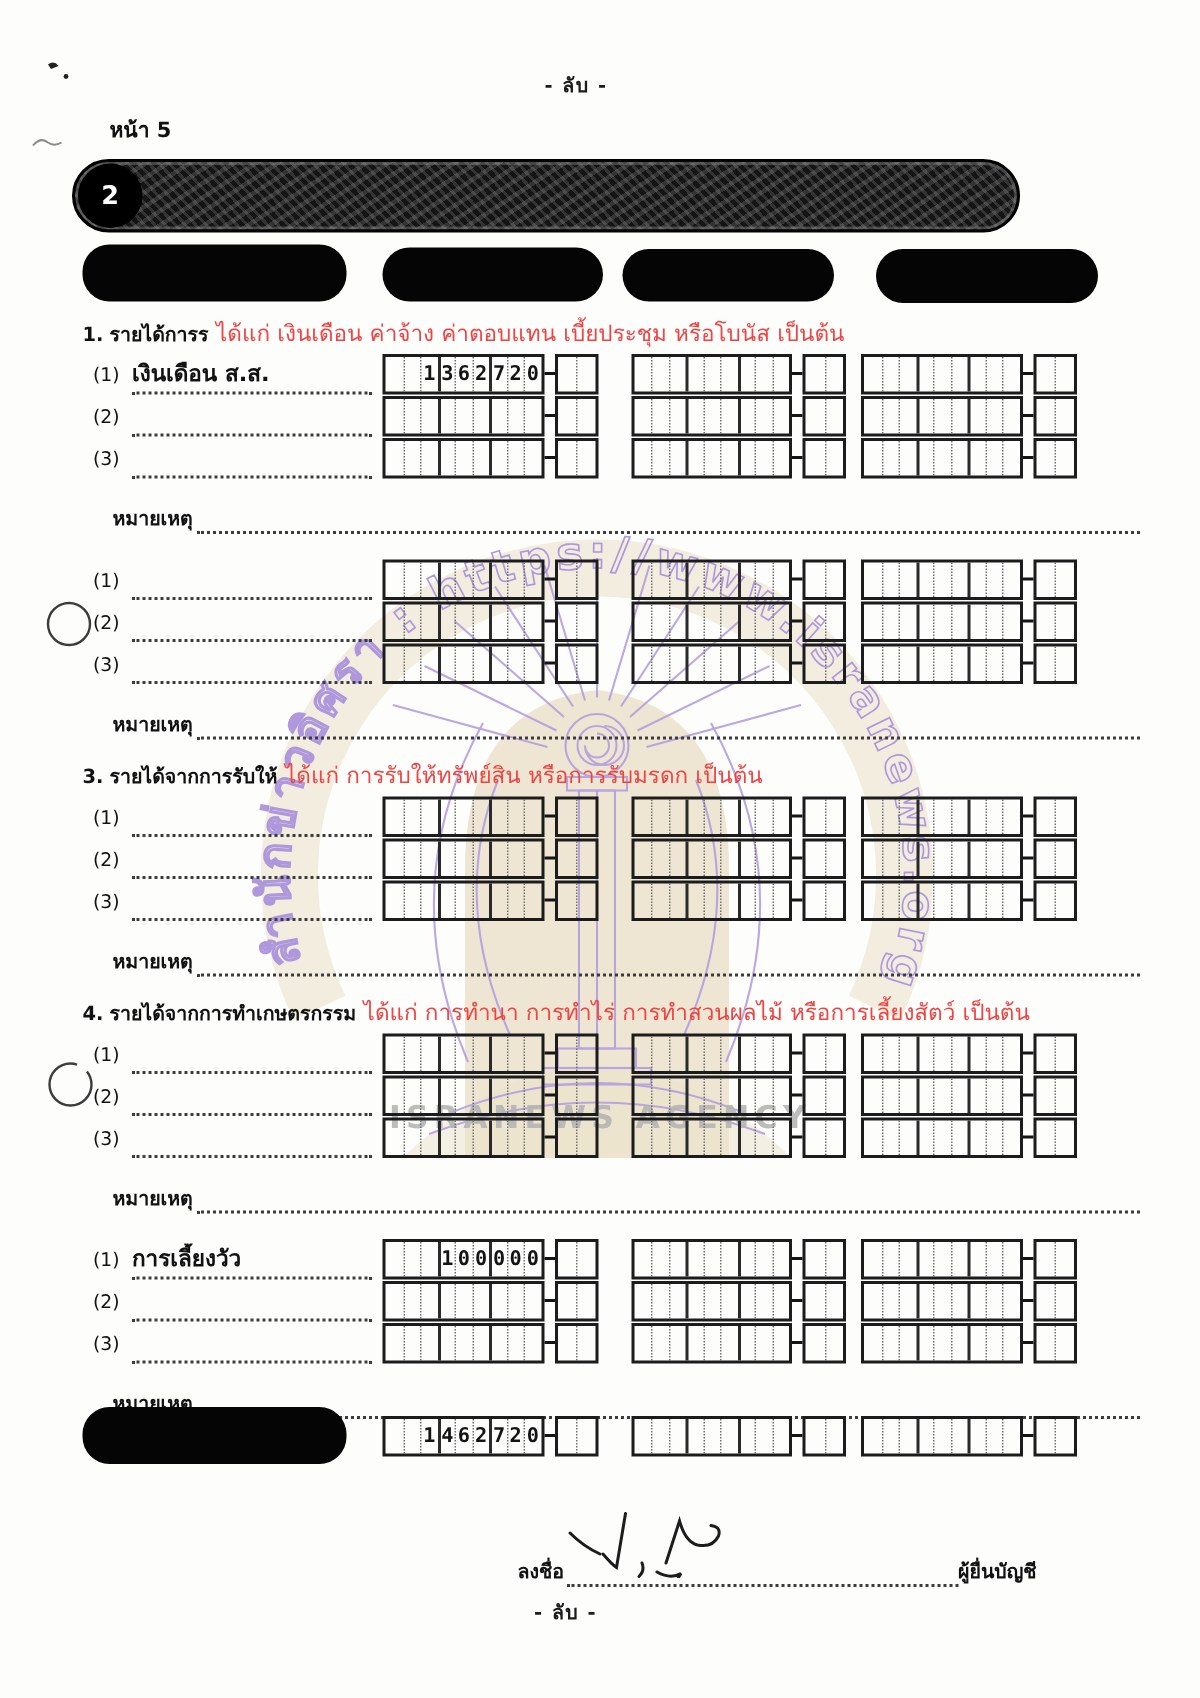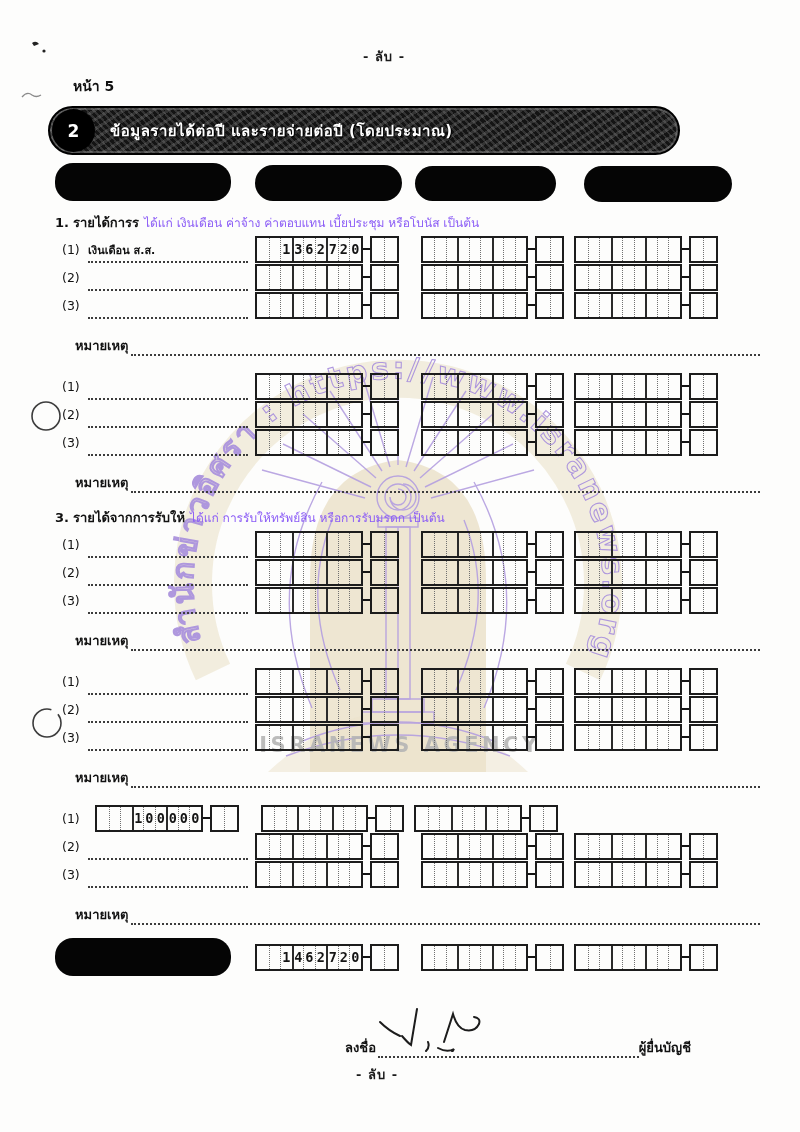--- a/index.html
+++ b/index.html
@@ -42,28 +42,28 @@
   #pill-h1{top:163px;left:55px;width:176px;height:38px;}
   #pill-h2{top:165px;left:255px;width:147px;height:36px;}
   #pill-h3{top:166px;left:415px;width:141px;height:35px;}
   #pill-h4{top:166px;left:584px;width:148px;height:36px;}
   
   #form-area{top:214px;left:0;width:800px;}
   .section{margin-bottom:16px;}
   .sec-heading{margin:0 0 3px 55px;font-size:12px;line-height:17px;white-space:nowrap;}
   .sec-num,.sec-title{font-weight:bold;font-size:13px;}
   .sec-num{margin-right:4px;}
-  .sec-detail{margin-left:5px;font-size:12px;color:#8b5cf6;}
+  .sec-detail{margin-left:5px;font-size:15px;color:#ef4444;}
   .form-row{height:28px;display:flex;align-items:center;}
   .row-no{margin-left:62px;width:26px;font-size:12.5px;flex:none;}
   .row-label{
     width:160px;flex:none;align-self:flex-end;height:22px;
     border-bottom:2px dotted #3c3c3c;overflow:hidden;white-space:nowrap;
   }
-  .row-label-text{font-size:11px;font-weight:700;line-height:20px;}
+  .row-label-text{font-size:15px;font-weight:700;line-height:20px;}
   .groups{display:flex;margin-left:7px;align-items:center;}
   .group{display:inline-flex;align-items:center;}
   .group.g2{margin-left:22px;}
   .group.g3{margin-left:10px;}
   .gbox{display:inline-flex;border:2px solid #1c1c1c;background:transparent;}
   .cell{
     width:11.5px;height:23px;box-sizing:border-box;flex:none;
     display:inline-flex;align-items:center;justify-content:center;
     font-size:13.5px;font-weight:700;color:#141414;
     font-family:"DejaVu Sans Mono","Liberation Mono",monospace;
@@ -151,21 +151,20 @@
   </svg>
   <svg class="abs artifact" style="top:706px;left:30px;" width="34" height="34">
     <circle cx="17" cy="17" r="14" fill="none" stroke="#3c3c3c" stroke-width="1.6" stroke-dasharray="70 8"></circle>
   </svg>
 
   <div id="secret-top" class="abs secret">- ลับ -</div>
   <div id="page-num" class="abs">หน้า 5</div>
 
   <div id="banner" class="abs">
     <div id="banner-num">2</div>
-    <div id="banner-title">ข้อมูลรายได้ต่อปี และรายจ่ายต่อปี (โดยประมาณ)</div>
   </div>
 
   <div id="pill-h1" class="abs pill"></div>
   <div id="pill-h2" class="abs pill"></div>
   <div id="pill-h3" class="abs pill"></div>
   <div id="pill-h4" class="abs pill"></div>
 
   <div id="form-area" class="abs">
       <div class="section">
         <div class="sec-heading"><span class="sec-num">1.</span><span class="sec-title">รายได้การร</span><span class="sec-detail">ได้แก่ เงินเดือน ค่าจ้าง ค่าตอบแทน เบี้ยประชุม หรือโบนัส เป็นต้น</span></div>
@@ -721,20 +720,21 @@
               </span>
             </span>
           </span>
         </div>
         <div class="note-row">
           <span class="note-label">หมายเหตุ</span>
           <span class="leader"></span>
         </div>
       </div>
       <div class="section">
+        <div class="sec-heading"><span class="sec-num">4.</span><span class="sec-title">รายได้จากการทำเกษตรกรรม</span><span class="sec-detail">ได้แก่ การทำนา การทำไร่ การทำสวนผลไม้ หรือการเลี้ยงสัตว์ เป็นต้น</span></div>
         <div class="form-row">
           <span class="row-no">(1)</span>
           <span class="row-label"><span class="row-label-text"></span></span>
           <span class="groups">
             <span class="group g1">
               <span class="gbox main">
                 <span class="cell"></span>
                 <span class="cell sep-dot"></span>
                 <span class="cell sep-dot"></span>
                 <span class="cell sep-solid"></span>
@@ -909,20 +909,21 @@
           </span>
         </div>
         <div class="note-row">
           <span class="note-label">หมายเหตุ</span>
           <span class="leader"></span>
         </div>
       </div>
       <div class="section">
         <div class="form-row">
           <span class="row-no">(1)</span>
+          <span class="row-label"><span class="row-label-text">การเลี้ยงวัว</span></span>
           <span class="groups">
             <span class="group g1">
               <span class="gbox main">
                 <span class="cell"></span>
                 <span class="cell sep-dot"></span>
                 <span class="cell sep-dot"></span>
                 <span class="cell sep-solid">1</span>
                 <span class="cell sep-dot">0</span>
                 <span class="cell sep-dot">0</span>
                 <span class="cell sep-solid">0</span>

